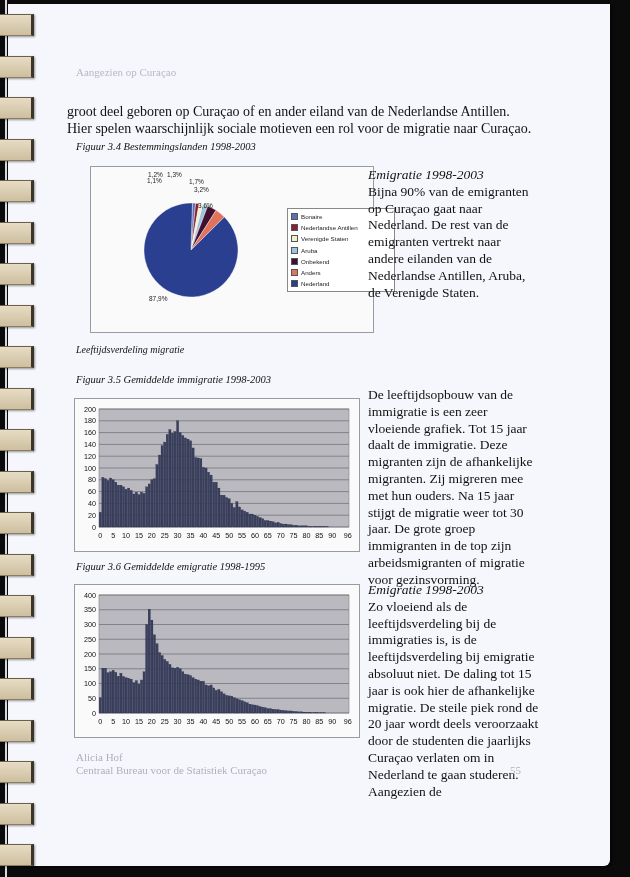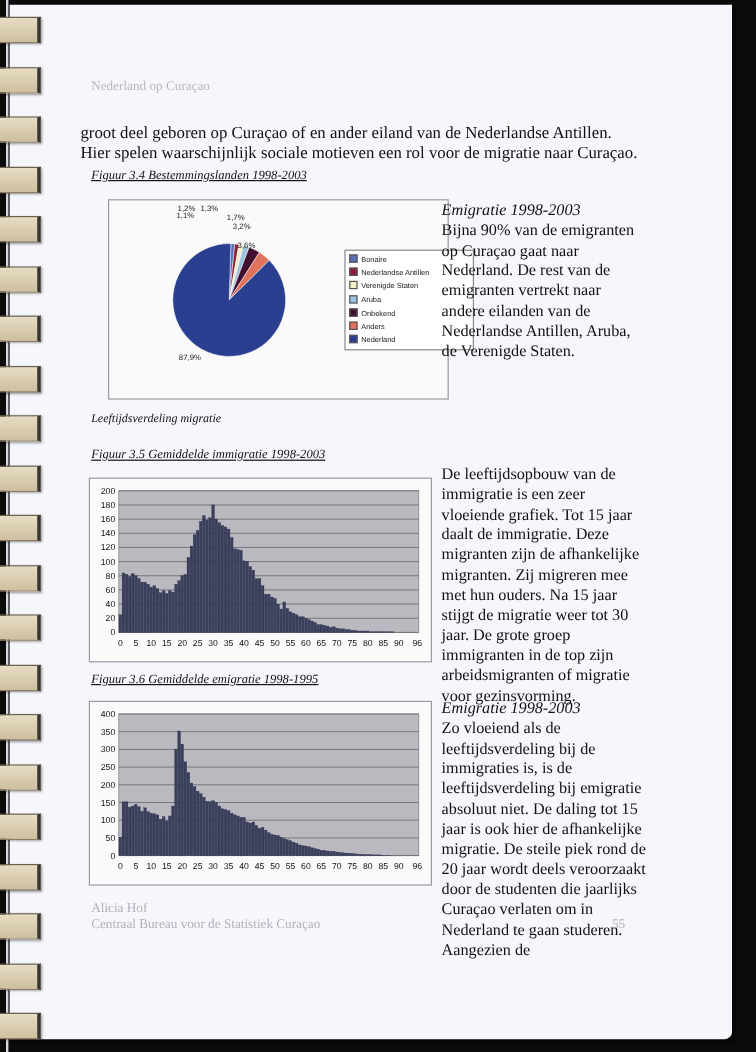--- a/index.html
+++ b/index.html
@@ -3,21 +3,21 @@
 <meta charset="utf-8">
 <style>
   html,body{margin:0;padding:0;}
   body{width:630px;height:877px;background:#0b0b0c;position:relative;overflow:hidden;font-family:"Liberation Serif",serif;}
   .page{position:absolute;left:8px;top:4px;width:602px;height:862px;background:#f6f7fc;border-radius:0 0 6px 0;box-shadow:2px 2px 3px rgba(0,0,0,.5);}
   .spiral{position:absolute;left:0;top:0;width:34px;height:877px;}
   .ring{position:absolute;left:0;width:31px;height:20px;background:linear-gradient(180deg,#e7dcc4,#cdbf9f);border-right:3px solid #3a342a;border-top:1px solid #6b604c;border-bottom:1px solid #8a7d64;box-shadow:1px 1px 2px rgba(0,0,0,.4);}
   .holeline{position:absolute;left:5px;top:0;width:2px;height:877px;background:#d8d8e0;}
   .running-head{position:absolute;left:76px;top:66px;font-size:11px;color:#b8b8c2;}
   .para{position:absolute;left:67px;top:103px;width:470px;font-size:14px;line-height:17px;color:#111;}
-  .figcap{position:absolute;font-style:italic;font-size:10.5px;color:#111;text-decoration:underline;}
+  .figcap{position:absolute;font-style:italic;font-size:10.5px;color:#111;}
   .section{position:absolute;left:76px;top:344px;font-style:italic;font-size:10px;color:#111;}
   .sidetext{position:absolute;left:368px;width:172px;font-size:13.5px;line-height:16.8px;color:#111;}
   .sidetext .h{font-style:italic;display:block;}
   .chartbox{position:absolute;background:#fafafa;border:1px solid #9a9aa2;}
   .footer{position:absolute;left:76px;font-size:11px;color:#b0b0ba;}
   .pagenum{position:absolute;left:510px;top:764px;font-size:11px;color:#b0b0ba;}
   .legend{position:absolute;left:196px;top:41px;width:100px;border:1px solid #888;background:#fff;padding:2px 3px;font-family:"Liberation Sans",sans-serif;font-size:6.2px;line-height:11.2px;color:#222;}
   .legend .sw{display:inline-block;width:5px;height:5px;border:1px solid #555;margin-right:3px;vertical-align:-1px;}
   .pielabel{position:absolute;font-family:"Liberation Sans",sans-serif;font-size:6.5px;color:#222;}
   .axis{font-family:"Liberation Sans",sans-serif;font-size:7.2px;fill:#111;}
@@ -45,21 +45,21 @@
     <div class="ring" style="top: 553.5px;"></div>
     <div class="ring" style="top: 595px;"></div>
     <div class="ring" style="top: 636.5px;"></div>
     <div class="ring" style="top: 678px;"></div>
     <div class="ring" style="top: 719.5px;"></div>
     <div class="ring" style="top: 761px;"></div>
     <div class="ring" style="top: 802.5px;"></div>
     <div class="ring" style="top: 844px;"></div>
   </div>
 
-<div class="running-head">Nederland op Curaçao</div>
+<div class="running-head">Aangezien op Curaçao</div>
 
 <div class="para">groot deel geboren op Curaçao of en ander eiland van de Nederlandse Antillen. Hier spelen waarschijnlijk sociale motieven een rol voor de migratie naar  Curaçao.</div>
 
 <div class="figcap" style="left:76px;top:141px;">Figuur 3.4 Bestemmingslanden 1998-2003</div>
 
 <div class="chartbox" style="left:90px;top:166px;width:282px;height:165px;">
   <svg id="pie" width="200" height="165" style="position:absolute;left:0;top:0;">
       <path d="M100,83 L101.4097885095173,36.02114841379758 A47,47 0 0 1 104.6507833469952,36.230670153835725 Z" fill="#5b6fb5" stroke="#fff" stroke-width="0.4"></path>
       <path d="M100,83 L104.6507833469952,36.230670153835725 A47,47 0 0 1 108.16055422163386,36.713875137404585 Z" fill="#8a1f3a" stroke="#fff" stroke-width="0.4"></path>
       <path d="M100,83 L108.16055422163386,36.713875137404585 A47,47 0 0 1 111.90985958123599,37.53402101840057 Z" fill="#f2f0c8" stroke="#fff" stroke-width="0.4"></path>

